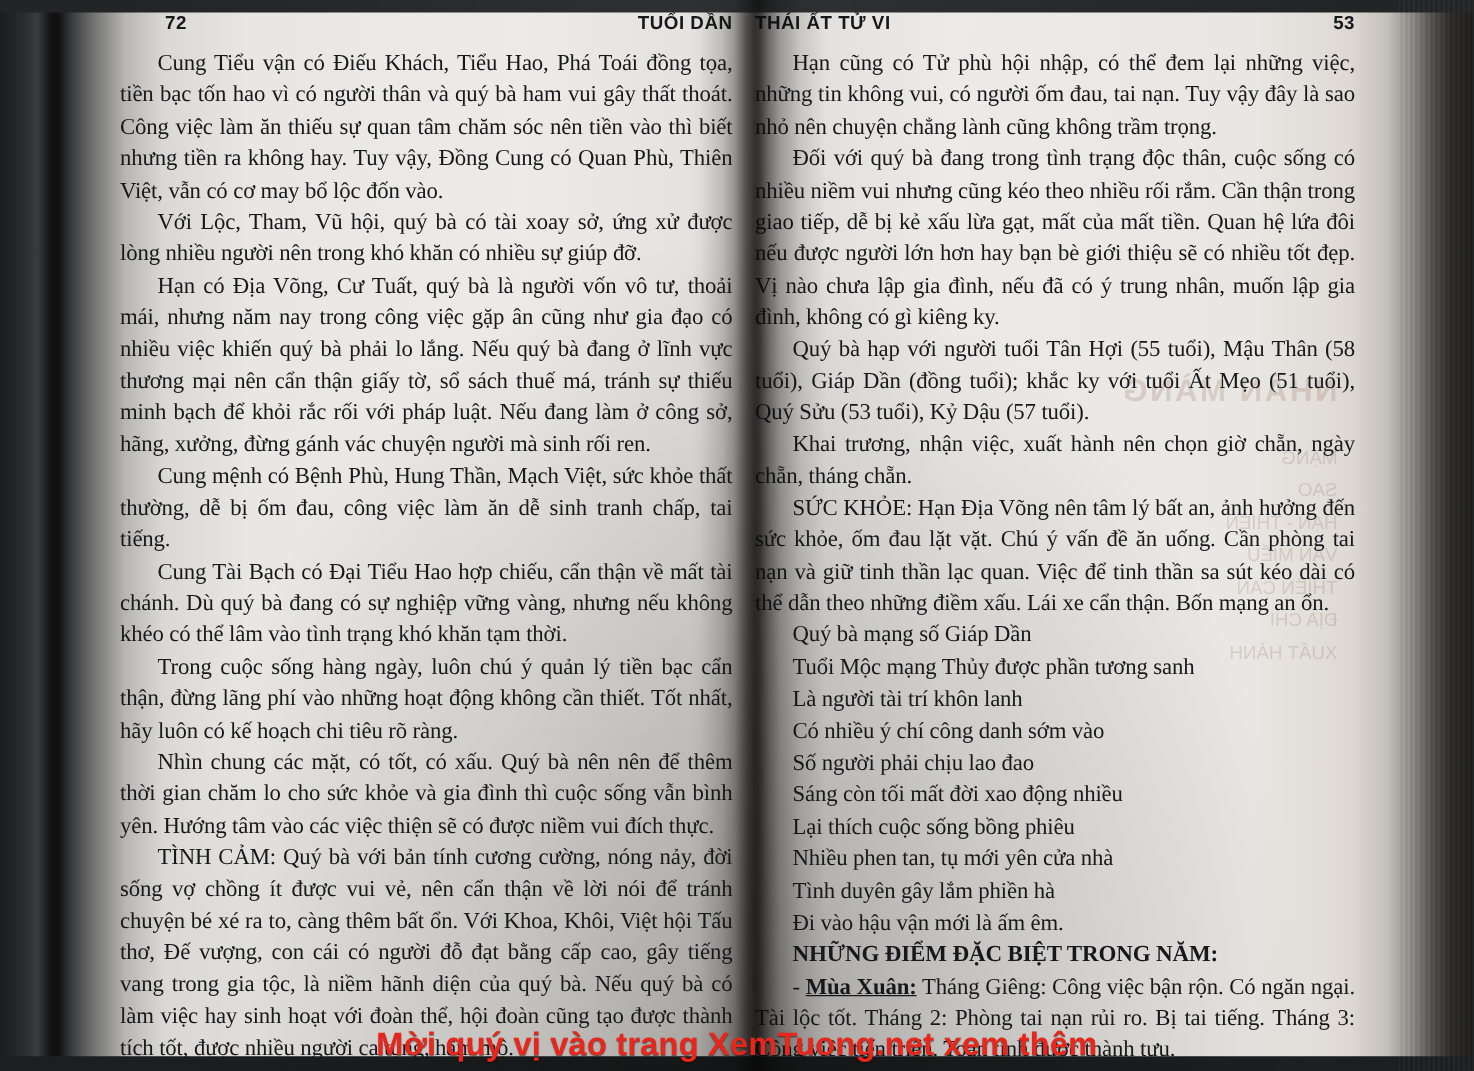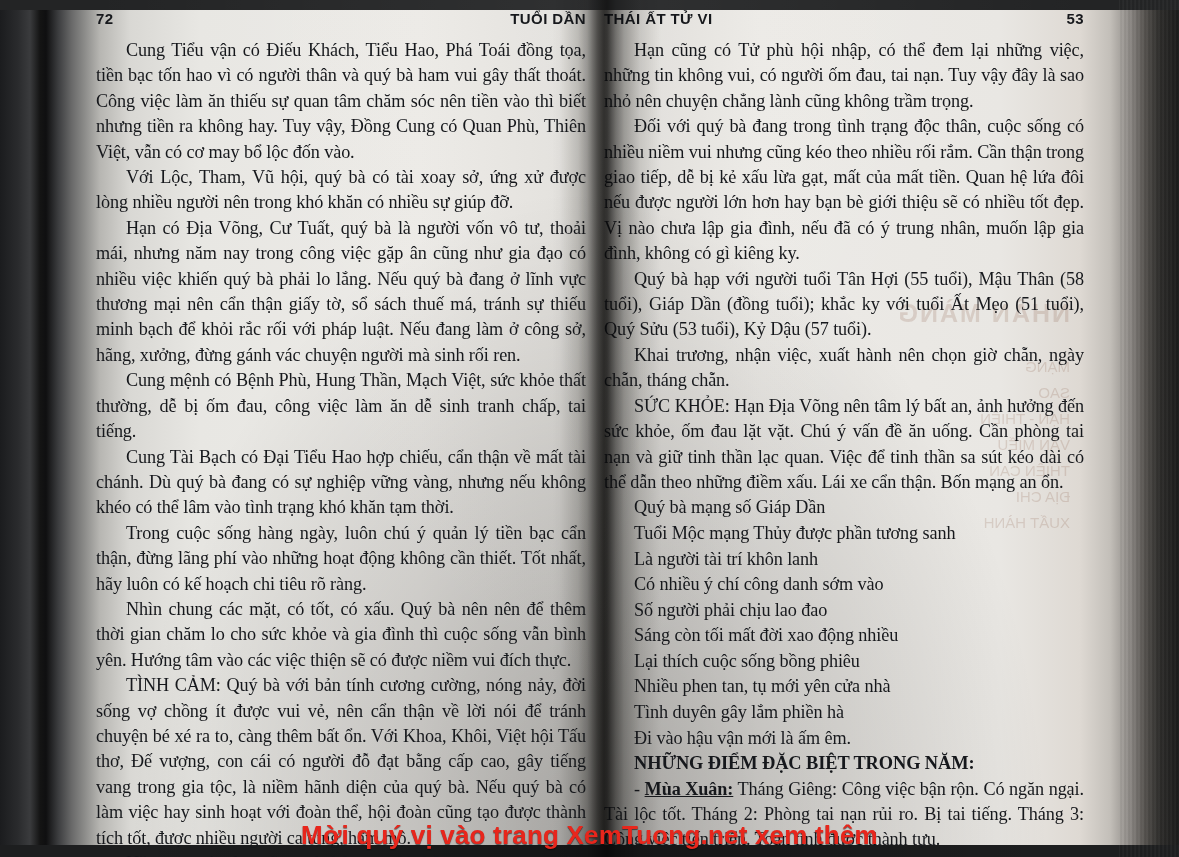--- a/index.html
+++ b/index.html
@@ -104,21 +104,21 @@
 
   .page-head {
     display: flex;
     align-items: baseline;
     font-family: "Liberation Sans", sans-serif;
     font-weight: bold;
     font-size: 15px;
     letter-spacing: 0.4px;
     height: 28px;
   }
-  .page.left .page-head { justify-content: space-between; }
+  .page.left .page-head { justify-content: space-between; margin-left: 36px; }
   .page.right .page-head { justify-content: space-between; }
   .folio { font-size: 15px; }
   .running-title { font-size: 15px; }
 
   .body-text {
     font-size: 18.2px;
     line-height: 25.4px;
     text-align: justify;
     letter-spacing: -0.1px;
   }

